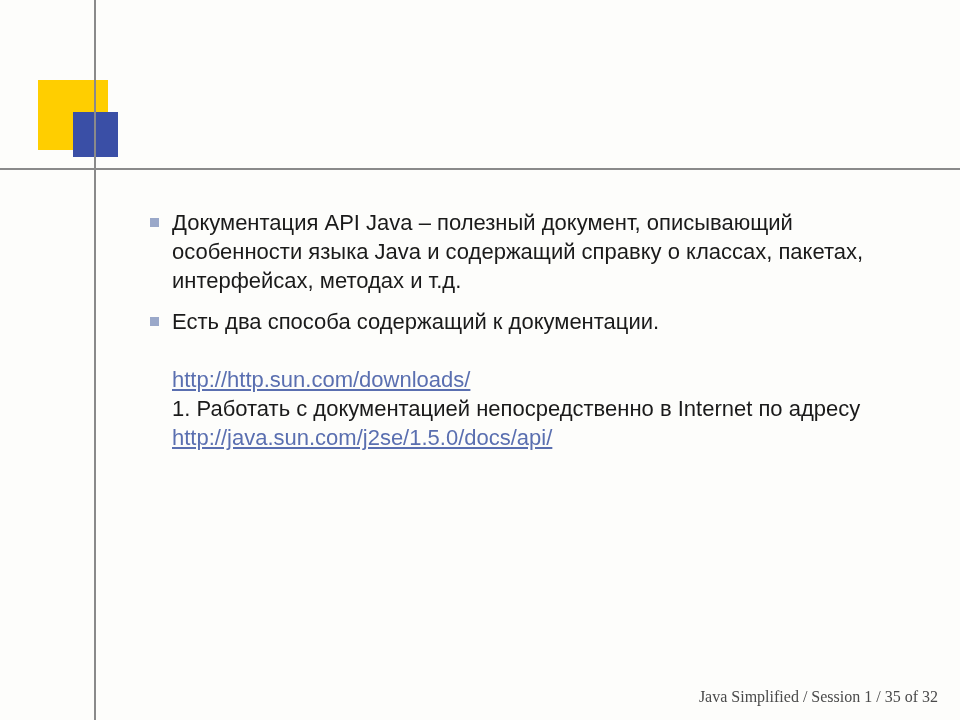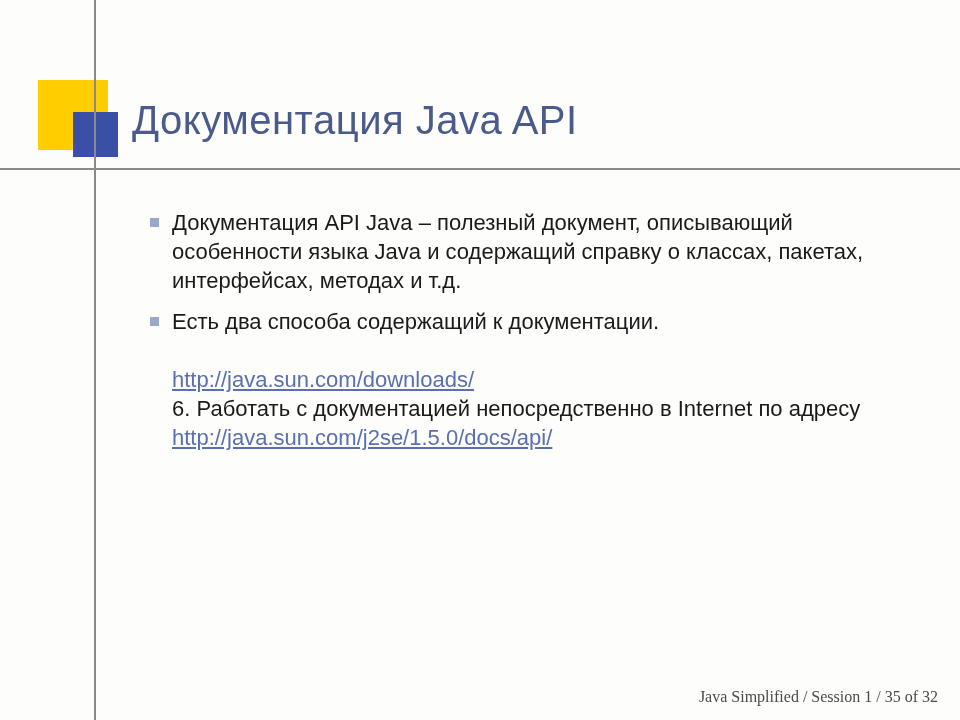--- a/index.html
+++ b/index.html
@@ -89,33 +89,32 @@
 </head>
 <body>
 
 <div class="slide">
 
   <div class="deco-yellow"></div>
   <div class="deco-blue"></div>
   <div class="rule-h"></div>
   <div class="rule-v"></div>
 
-  <div class="title">Документация Java API</div>
 
   <div class="content">
 
     <div class="item">
       <span class="bold">Документация API Java</span><span> – полезный документ, описывающий особенности языка Java и содержащий справку о классах, пакетах, интерфейсах, методах и т.д.</span>
     </div>
 
     <div class="item">
       <span>Есть два способа содержащий к документации.</span><br>
       <br>
-      <a class="link">http://java.sun.com/downloads/</a><br>
-      <span>6. Работать с документацией непосредственно в Internet по адресу</span><br>
+      <a class="link">http://http.sun.com/downloads/</a><br>
+      <span>1. Работать с документацией непосредственно в Internet по адресу</span><br>
       <a class="link">http://java.sun.com/j2se/1.5.0/docs/api/</a>
     </div>
 
   </div>
 
   <div class="footer">Java Simplified /  Session 1 / 35 of 32</div>
 
 </div>
 
 </body></html>

